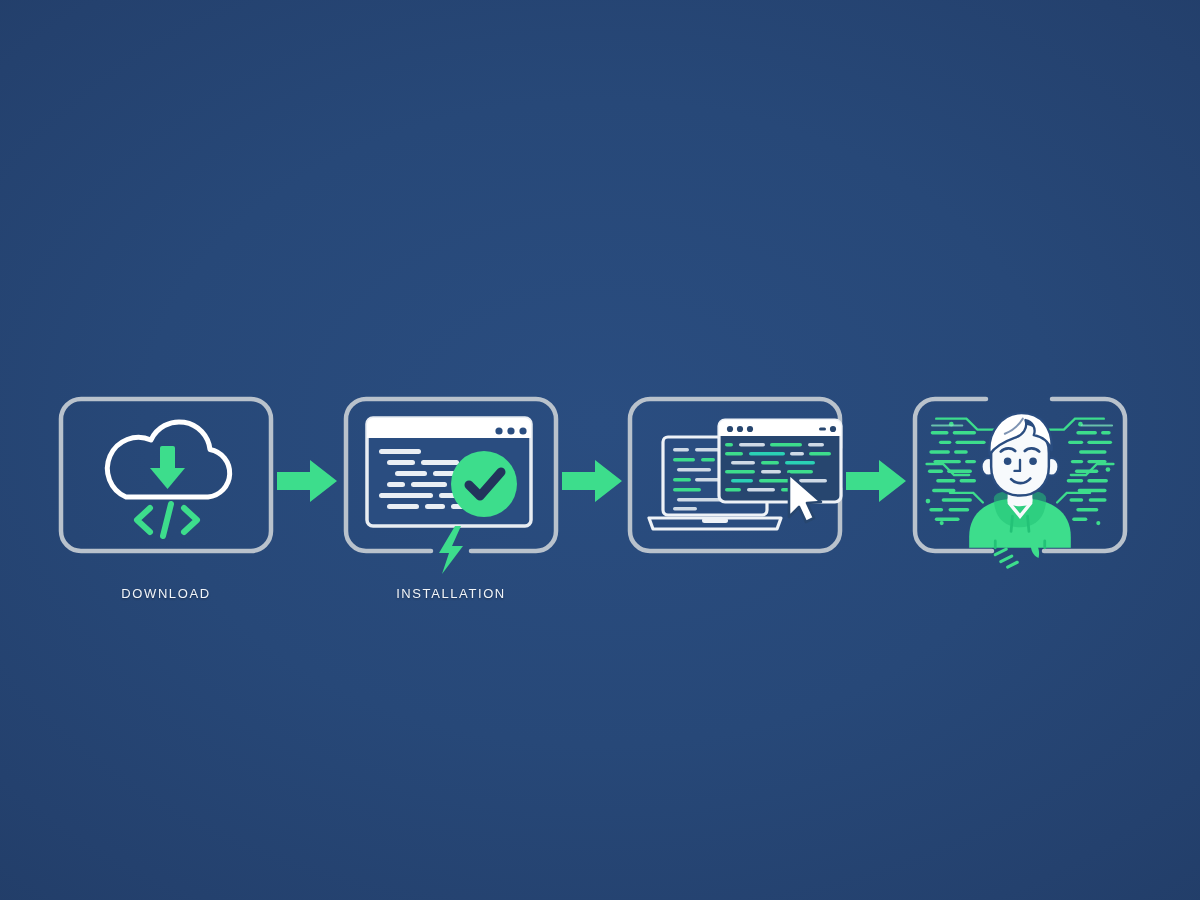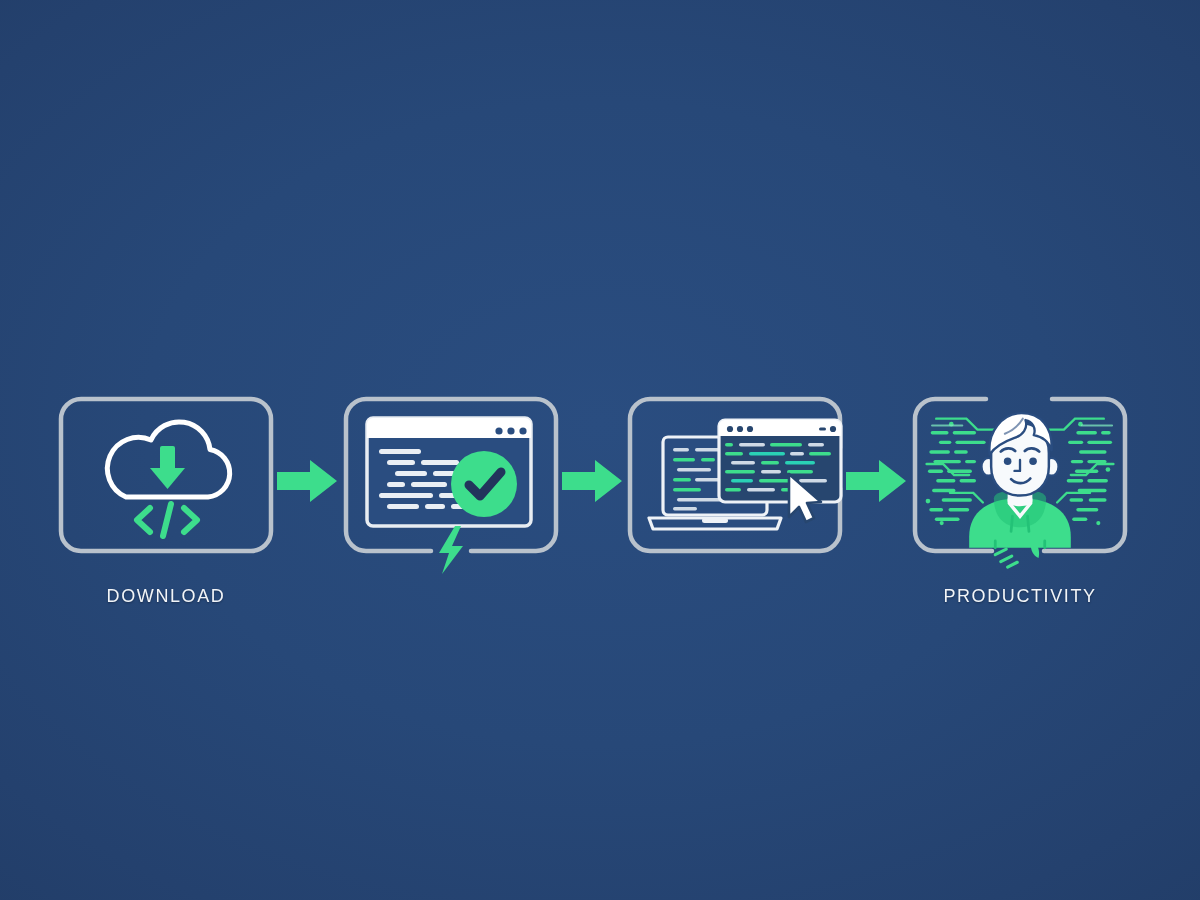--- a/index.html
+++ b/index.html
@@ -61,21 +61,21 @@
   }
   .art > svg { display: block; overflow: visible; }
 
   .caption {
     position: absolute;
     left: -40px;
     top: 190px;
     width: 296px;
     text-align: center;
     color: #f2f5f8;
-    font-size: 18px;
+    font-size: 13px;
     letter-spacing: 1.6px;
     font-weight: 400;
     text-shadow: 0 1px 2px rgba(10,20,40,0.45);
     white-space: nowrap;
   }
 
   
   .arrow {
     position: absolute;
     top: 457px;
@@ -156,20 +156,21 @@
           </g>
 
           <g>
             <circle cx="141" cy="88" r="33" fill="#3ddd8c"></circle>
             <path d="M126 89 L137 100 L158 76" fill="none" stroke="#22345c" stroke-width="9" stroke-linecap="round" stroke-linejoin="round"></path>
           </g>
 
           <path d="M112 130 L96 157 L106 157 L99 178 L120 150 L109 150 L118 130 Z" fill="#3ddd8c"></path>
         </svg>
       </div>
+      <div class="caption">INSTALLATION</div>
     </div>
 
     <div class="step s2">
       <div class="frame">
         <svg width="216" height="158" viewBox="0 0 216 158">
           <path d="M193 3 H23 A20 20 0 0 0 3 23 V135 A20 20 0 0 0 23 155 H193 A20 20 0 0 0 213 135 V92 M213 52 V23 A20 20 0 0 0 193 3" fill="none" stroke="#b9c2cc" stroke-width="4.5" stroke-linecap="round"></path>
         </svg>
       </div>
       <div class="art">
         <svg width="216" height="158" viewBox="0 0 216 158">
@@ -333,21 +334,20 @@
 
             <path d="M95 76 C102 84 116 84 123 75" fill="none" stroke="#2a4d80" stroke-width="3.8" stroke-linecap="round"></path>
 
             <path d="M97 130 L95 152" fill="none" stroke="#23c277" stroke-width="4" stroke-linecap="round"></path>
             <path d="M119 130 L121 152" fill="none" stroke="#23c277" stroke-width="4" stroke-linecap="round"></path>
 
             <path d="M72 166 L72 176 M144 166 L144 176" fill="none" stroke="#23c277" stroke-width="4" stroke-linecap="round"></path>
           </g>
         </svg>
       </div>
-      <div class="caption">PRODUCTIVITY</div>
     </div>
   </div>
 
   <div class="arrow a0">
     <svg width="62" height="48" viewBox="0 0 62 48">
       <path d="M0 15 H33 V3 L60 24 L33 45 V33 H0 Z" fill="#3ddd8c"></path>
     </svg>
   </div>
   <div class="arrow a1">
     <svg width="62" height="48" viewBox="0 0 62 48">

